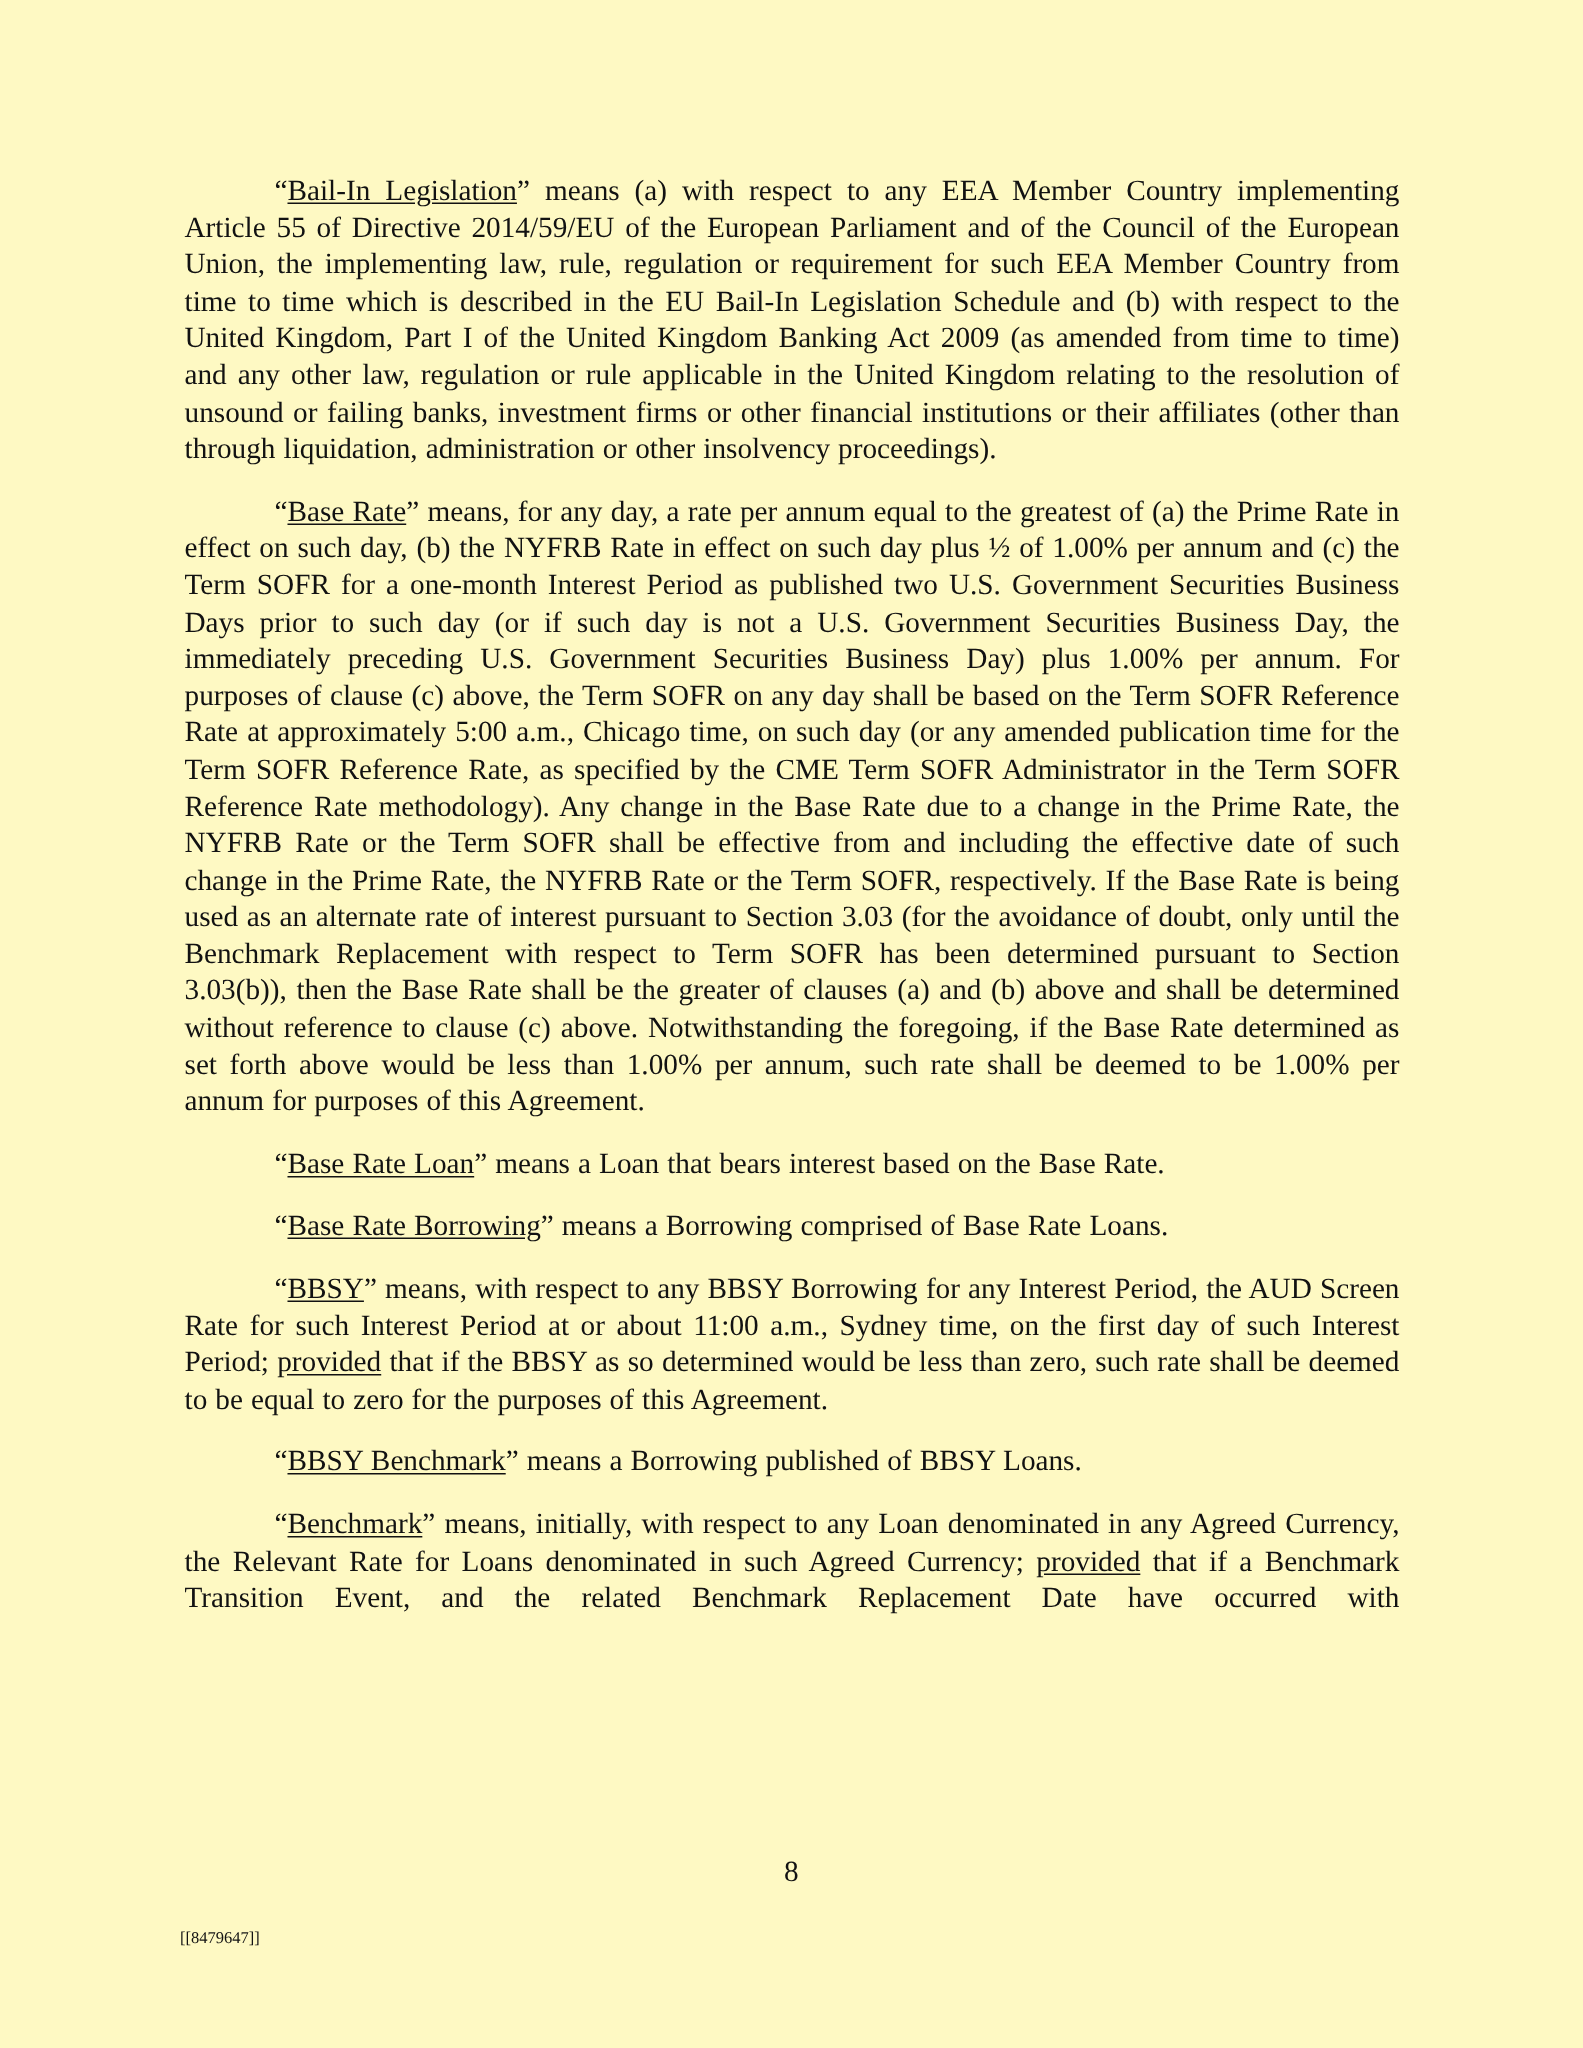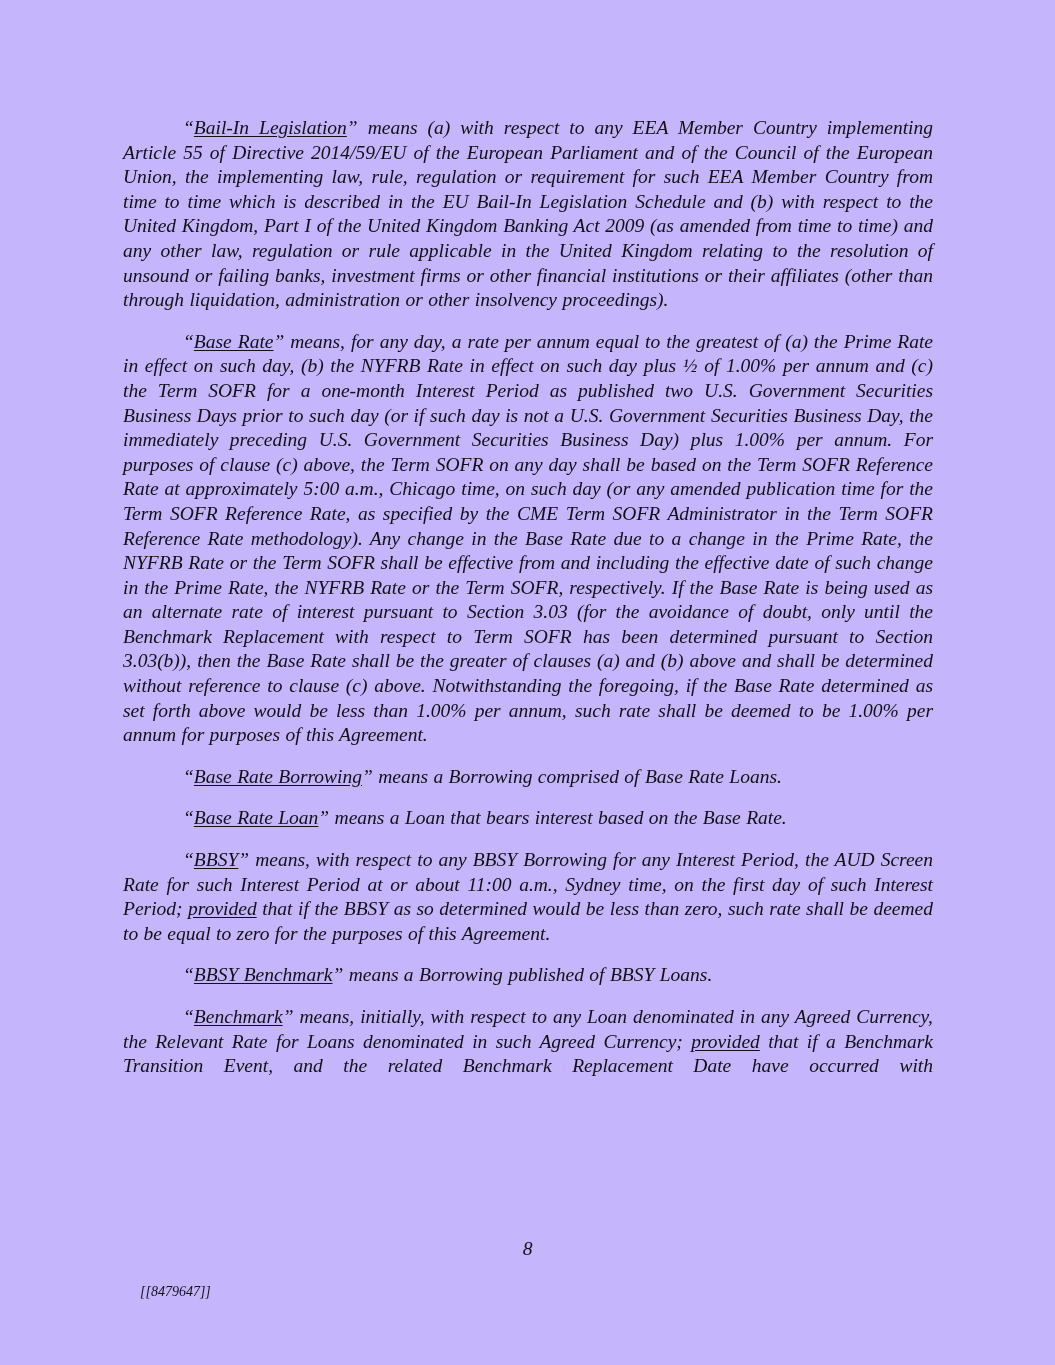--- a/index.html
+++ b/index.html
@@ -4,25 +4,24 @@
 <style>
   html, body {
     margin: 0;
     padding: 0;
     background: #ffffff;
   }
   .page {
     position: relative;
     width: 1055px;
     height: 1365px;
-    background: #c4b5fd;
+    background: #fef9c3;
     font-family: "Liberation Serif", serif;
     color: #121212;
     overflow: hidden;
-    font-style: italic;
   }
   .content {
     position: absolute;
     left: 123px;
     top: 116px;
     width: 810px;
   }
   .para {
     margin: 0 0 17px 0;
     font-size: 19.5px;
@@ -45,33 +44,32 @@
     left: 0;
     width: 100%;
     text-align: center;
     font-size: 19.5px;
     line-height: 24.6px;
   }
   .doc-id {
     position: absolute;
     top: 1284px;
     left: 120px;
-    font-size: 14px;
+    font-size: 11px;
     line-height: 16px;
-    margin-left: 20px;
   }
 </style>
 </head>
 <body>
 
 <div class="page">
   <div class="content">
       <p class="para"><span class="">“</span><span class="underline">Bail-In Legislation</span><span class="">” means (a) with respect to any EEA Member Country implementing Article 55 of Directive 2014/59/EU of the European Parliament and of the Council of the European Union, the implementing law, rule, regulation or requirement for such EEA Member Country from time to time which is described in the EU Bail-In Legislation Schedule and (b) with respect to the United Kingdom, Part I of the United Kingdom Banking Act 2009 (as amended from time to time) and any other law, regulation or rule applicable in the United Kingdom relating to the resolution of unsound or failing banks, investment firms or other financial institutions or their affiliates (other than through liquidation, administration or other insolvency proceedings).</span></p>
       <p class="para"><span class="">“</span><span class="underline">Base Rate</span><span class="">” means, for any day, a rate per annum equal to the greatest of (a) the Prime Rate in effect on such day, (b) the NYFRB Rate in effect on such day plus ½ of 1.00% per annum and (c) the Term SOFR for a one-month Interest Period as published two U.S. Government Securities Business Days prior to such day (or if such day is not a U.S. Government Securities Business Day, the immediately preceding U.S. Government Securities Business Day) plus 1.00% per annum.  For purposes of clause (c) above, the Term SOFR on any day shall be based on the Term SOFR Reference Rate at approximately 5:00 a.m., Chicago time, on such day (or any amended publication time for the Term SOFR Reference Rate, as specified by the CME Term SOFR Administrator in the Term SOFR Reference Rate methodology).  Any change in the Base Rate due to a change in the Prime Rate, the NYFRB Rate or the Term SOFR shall be effective from and including the effective date of such change in the Prime Rate, the NYFRB Rate or the Term SOFR, respectively.  If the Base Rate is being used as an alternate rate of interest pursuant to Section 3.03 (for the avoidance of doubt, only until the Benchmark Replacement with respect to Term SOFR has been determined pursuant to Section 3.03(b)), then the Base Rate shall be the greater of clauses (a) and (b) above and shall be determined without reference to clause (c) above.  Notwithstanding the foregoing, if the Base Rate determined as set forth above would be less than 1.00% per annum, such rate shall be deemed to be 1.00% per annum for purposes of this Agreement.</span></p>
+      <p class="para"><span class="">“</span><span class="underline">Base Rate Loan</span><span class="">” means a Loan that bears interest based on the Base Rate.</span></p>
       <p class="para"><span class="">“</span><span class="underline">Base Rate Borrowing</span><span class="">” means a Borrowing comprised of Base Rate Loans.</span></p>
-      <p class="para"><span class="">“</span><span class="underline">Base Rate Loan</span><span class="">” means a Loan that bears interest based on the Base Rate.</span></p>
       <p class="para"><span class="">“</span><span class="underline">BBSY</span><span class="">” means, with respect to any BBSY Borrowing for any Interest Period, the AUD Screen Rate for such Interest Period at or about 11:00 a.m., Sydney time, on the first day of such Interest Period; </span><span class="underline">provided</span><span class=""> that if the BBSY as so determined would be less than zero, such rate shall be deemed to be equal to zero for the purposes of this Agreement.</span></p>
       <p class="para"><span class="">“</span><span class="underline">BBSY Benchmark</span><span class="">” means a Borrowing published of BBSY Loans.</span></p>
       <p class="para continued"><span class="">“</span><span class="underline">Benchmark</span><span class="">” means, initially, with respect to any Loan denominated in any Agreed Currency, the Relevant Rate for Loans denominated in such Agreed Currency; </span><span class="underline">provided</span><span class=""> that if a Benchmark Transition Event, and the related Benchmark Replacement Date have occurred with</span></p>
     </div>
   <div class="page-number">8</div>
   <div class="doc-id">[[8479647]]</div>
 </div>
 
 </body></html>

